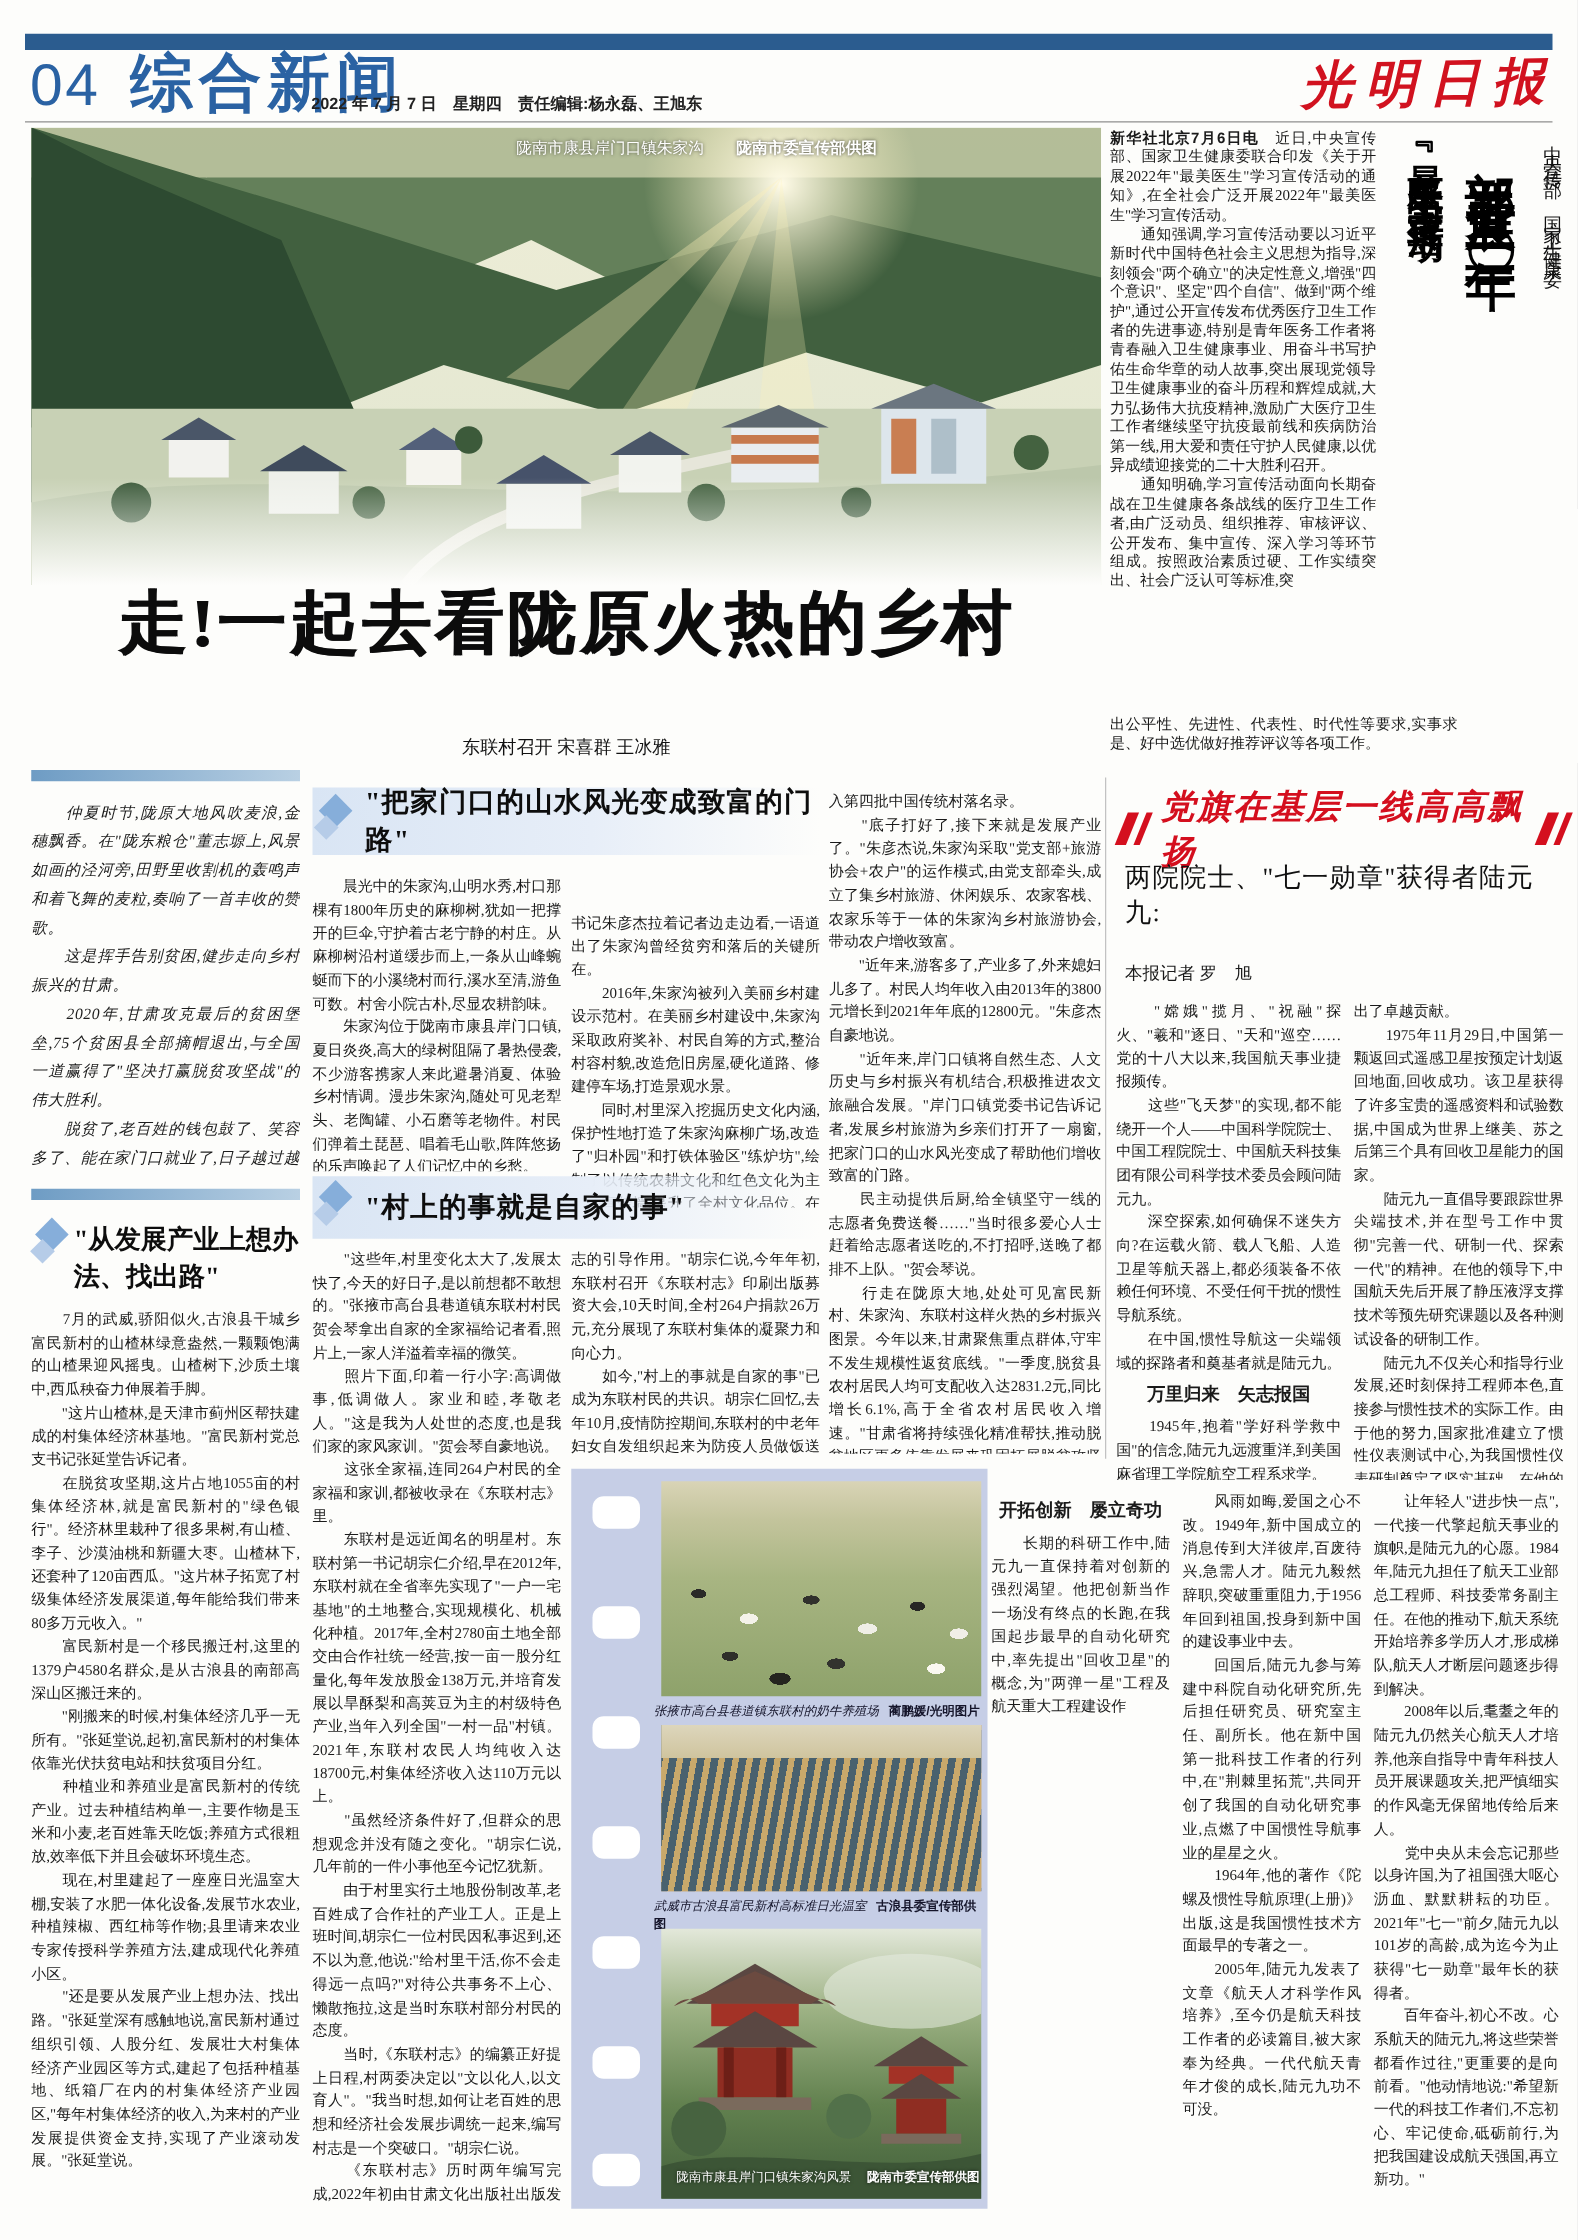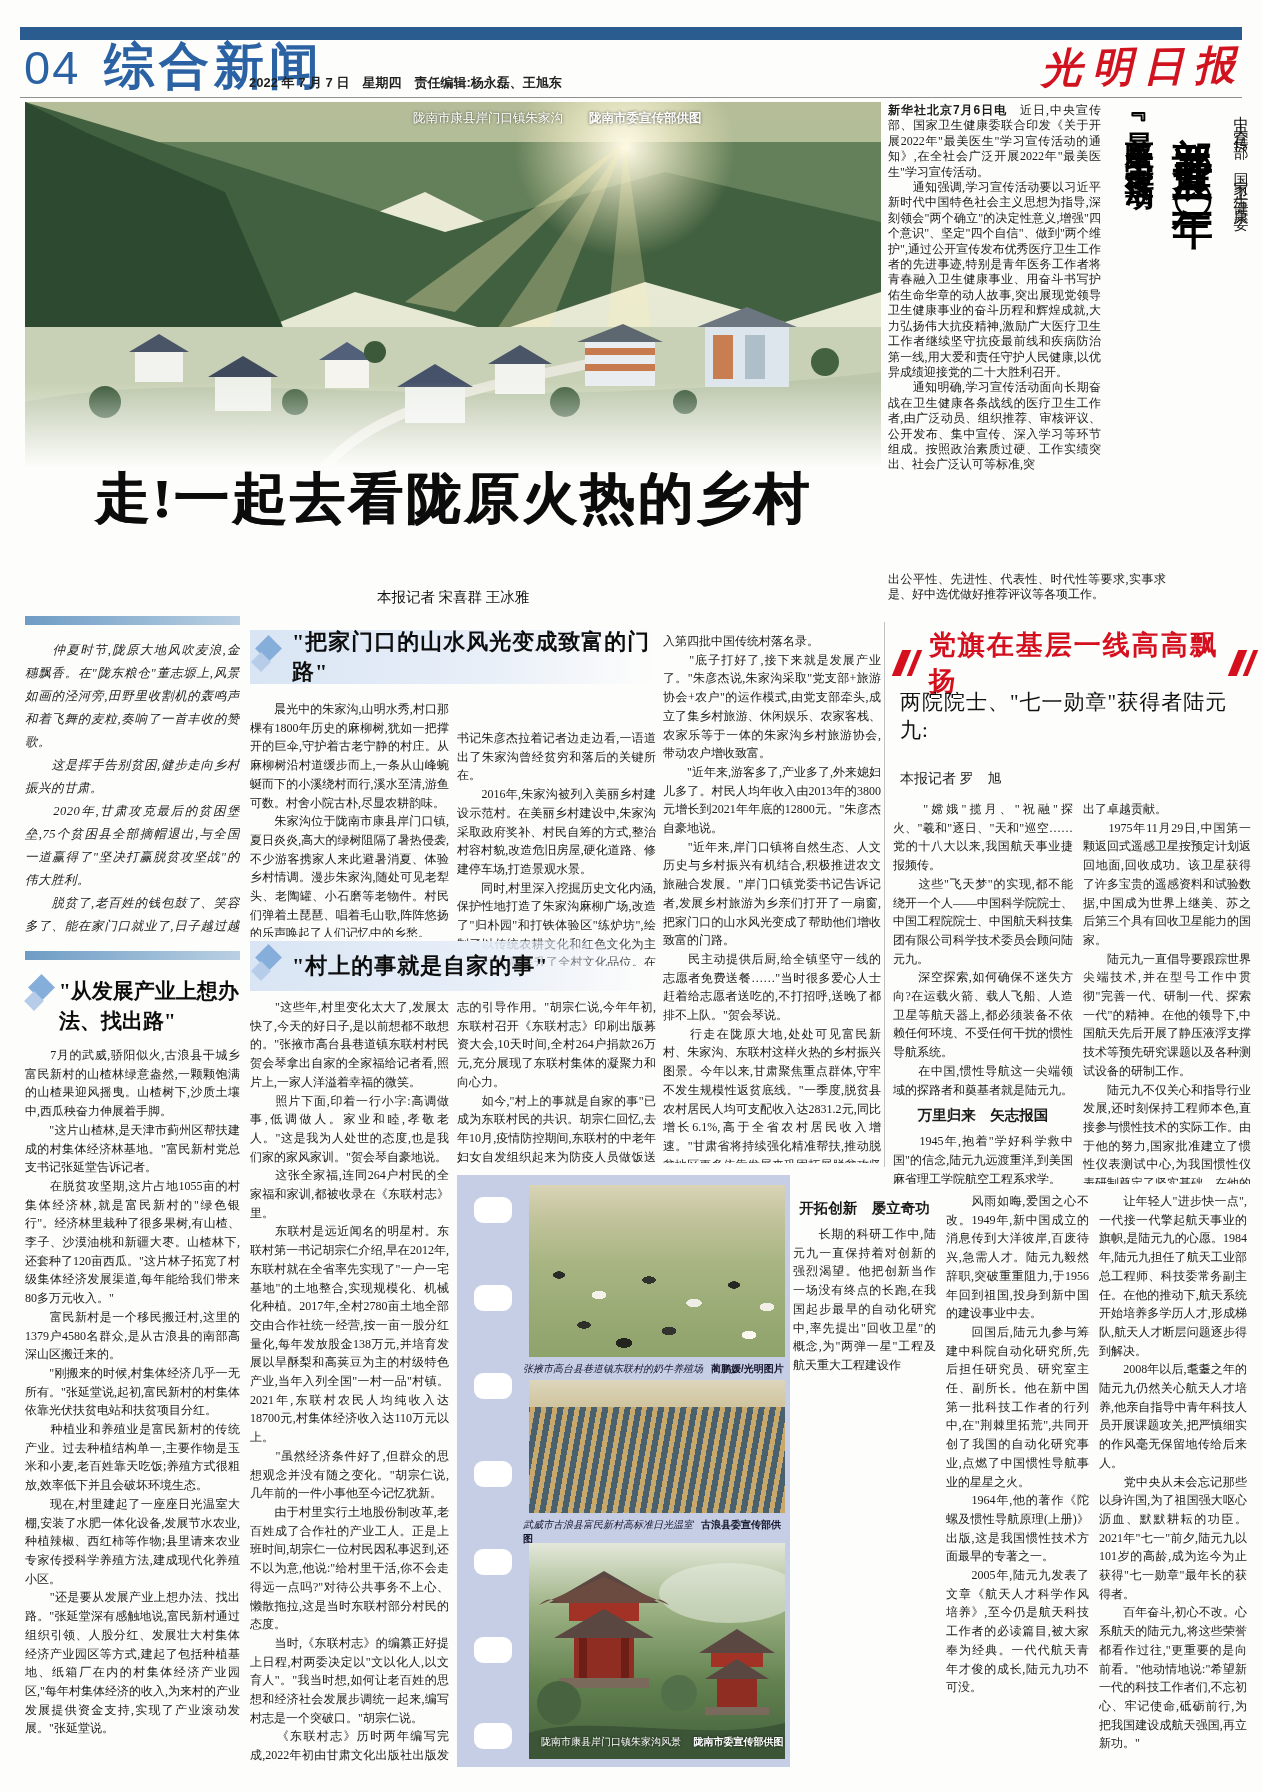--- a/index.html
+++ b/index.html
@@ -35,21 +35,21 @@
   .sechead3{font-weight:900;font-size:21px;line-height:30px;color:#0d0d0d;}
   .subhead{font-family:"Liberation Sans",sans-serif;font-weight:bold;font-size:14.5px;text-align:center;margin:7px 0;white-space:normal;}
   .vrule{width:1px;background:#c2c2c2;}
   
   .xinhua{font-size:12px;line-height:15.4px;}
   .xinhua b{font-family:"Liberation Sans",sans-serif;}
   .vhead{left:1104px;top:104px;width:146px;height:452px;writing-mode:vertical-rl;text-align:justify;}
   .vkicker{font-size:15px;letter-spacing:7px;height:452px;color:#111;margin-left:10px;}
   .vbig1{font-weight:900;font-size:41px;letter-spacing:9px;height:452px;color:#000;margin-left:6px;font-family:"Liberation Serif",serif;}
   .vbig2{font-weight:900;font-size:29px;letter-spacing:5px;height:452px;color:#000;font-family:"Liberation Serif",serif;}
-  .party{left:897px;top:627px;width:356px;display:flex;align-items:center;justify-content:flex-end;gap:12px;}
+  .party{left:897px;top:627px;width:356px;display:flex;align-items:center;justify-content:flex-end;gap:12px;font-style:italic;}
   .party .txt{color:#d40f1e;font-family:"Liberation Sans",sans-serif;font-weight:900;font-size:27px;letter-spacing:2px;}
   .slash{width:10px;height:26px;background:#d40f1e;transform:skewX(-22deg);}
   .slash.s2{width:5px;margin-left:-6px;}
   .kicker2{left:900px;top:688px;width:352px;font-size:21px;color:#111;letter-spacing:1px;}
   .headline2{left:896px;top:714px;width:358px;font-weight:900;font-size:35px;letter-spacing:1px;color:#000;
              font-family:"Liberation Serif",serif;text-shadow:.8px 0 0 #000;}
   .byline2{left:900px;top:770px;font-size:14px;}
   
   .strip{left:457px;top:1175px;width:333px;height:592px;background:#c6cee6;}
   .perfo{position:absolute;left:17px;width:38px;height:26px;background:#fff;border-radius:9px;}
@@ -155,21 +155,21 @@
           <circle cx="800" cy="260" r="14" fill="#446240"></circle>
       </g>
       <rect y="280" width="856" height="86" fill="url(#fade)"></rect>
     </svg>
     <div class="photo-cap">
       <span>陇南市康县岸门口镇朱家沟</span><span class="credit">陇南市委宣传部供图</span>
     </div>
   </div>
 
   <div class="abs main-title">走!一起去看陇原火热的乡村</div>
-  <div class="abs main-byline">本报记者 宋喜群 王冰雅</div>
+  <div class="abs main-byline">东联村召开 宋喜群 王冰雅</div>
 
   <div class="abs" style="left:25px;top:616px;width:215px;">
     <div class="bluebar"></div>
     <div class="flow kai" style="height:300px;margin-top:14px;">　　仲夏时节,陇原大地风吹麦浪,金穗飘香。在"陇东粮仓"董志塬上,风景如画的泾河旁,田野里收割机的轰鸣声和着飞舞的麦粒,奏响了一首丰收的赞歌。
 　　这是挥手告别贫困,健步走向乡村振兴的甘肃。
 　　2020年,甘肃攻克最后的贫困堡垒,75个贫困县全部摘帽退出,与全国一道赢得了"坚决打赢脱贫攻坚战"的伟大胜利。
 　　脱贫了,老百姓的钱包鼓了、笑容多了、能在家门口就业了,日子越过越有奔头。今年以来,甘肃省委省政府着力巩固脱贫攻坚成果,积极推进乡村发展、乡村建设、乡村治理,一幅乡村振兴的火热画卷,正在陇原大地徐徐展开。</div>
     <div class="bluebar" style="margin-top:12px;"></div>
     <div style="display:flex;margin-top:16px;">
       <span class="dia" style="position:relative;width:34px;height:44px;flex:0 0 34px;">

